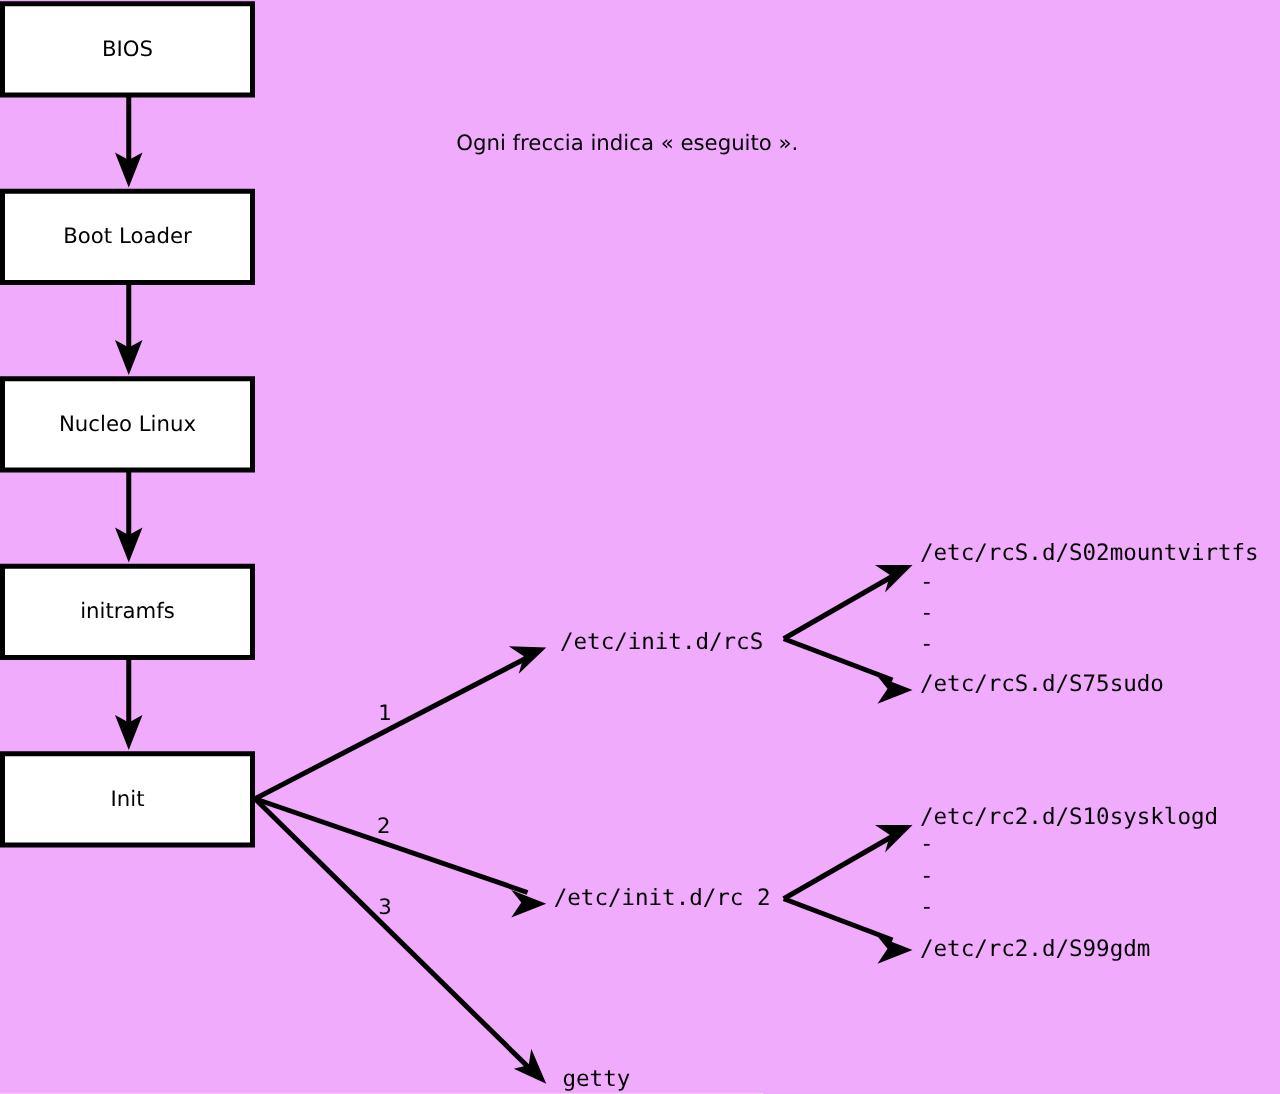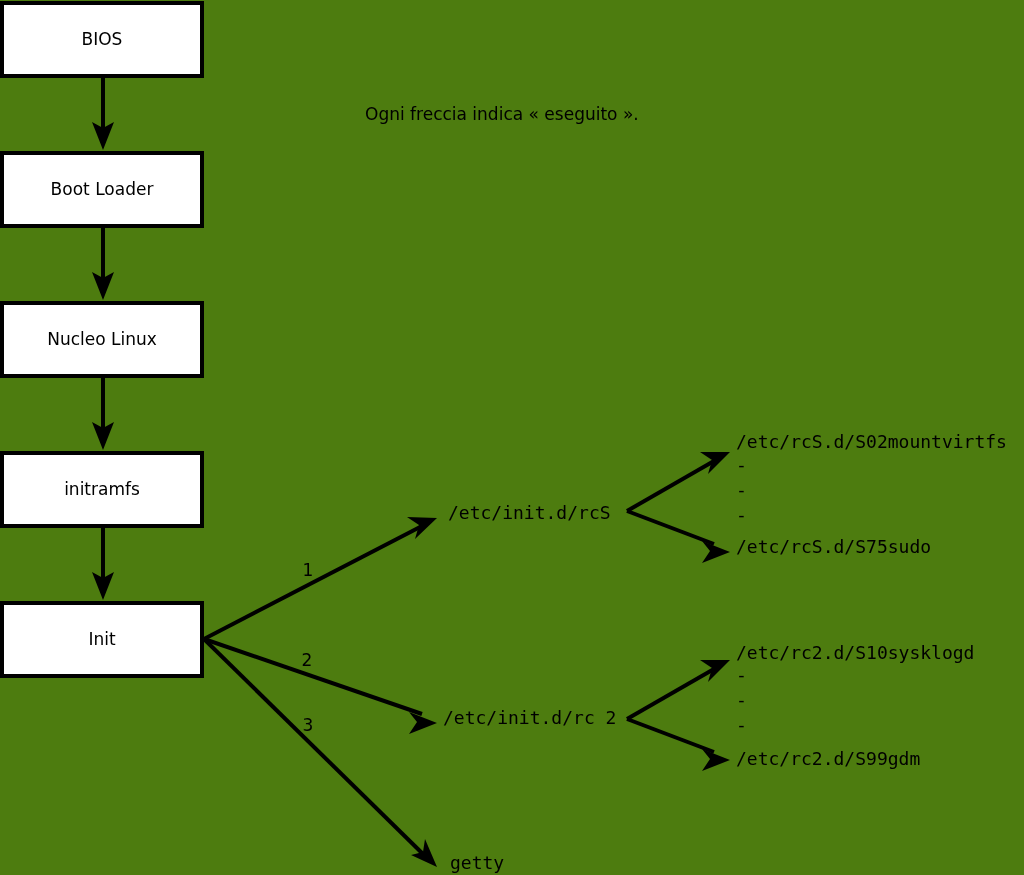--- a/index.html
+++ b/index.html
@@ -10,21 +10,21 @@
   body {
     width: 1024px;
     height: 875px;
     font-family: "DejaVu Sans", sans-serif;
     overflow: hidden;
   }
   #diagram-root {
     position: relative;
     width: 1024px;
     height: 875px;
-    background: #4d7c0f;
+    background: #f0abfc;
   }
   svg#diagram-svg {
     position: absolute;
     left: 0;
     top: 0;
     width: 1024px;
     height: 875px;
     display: block;
   }
   .node-box {

